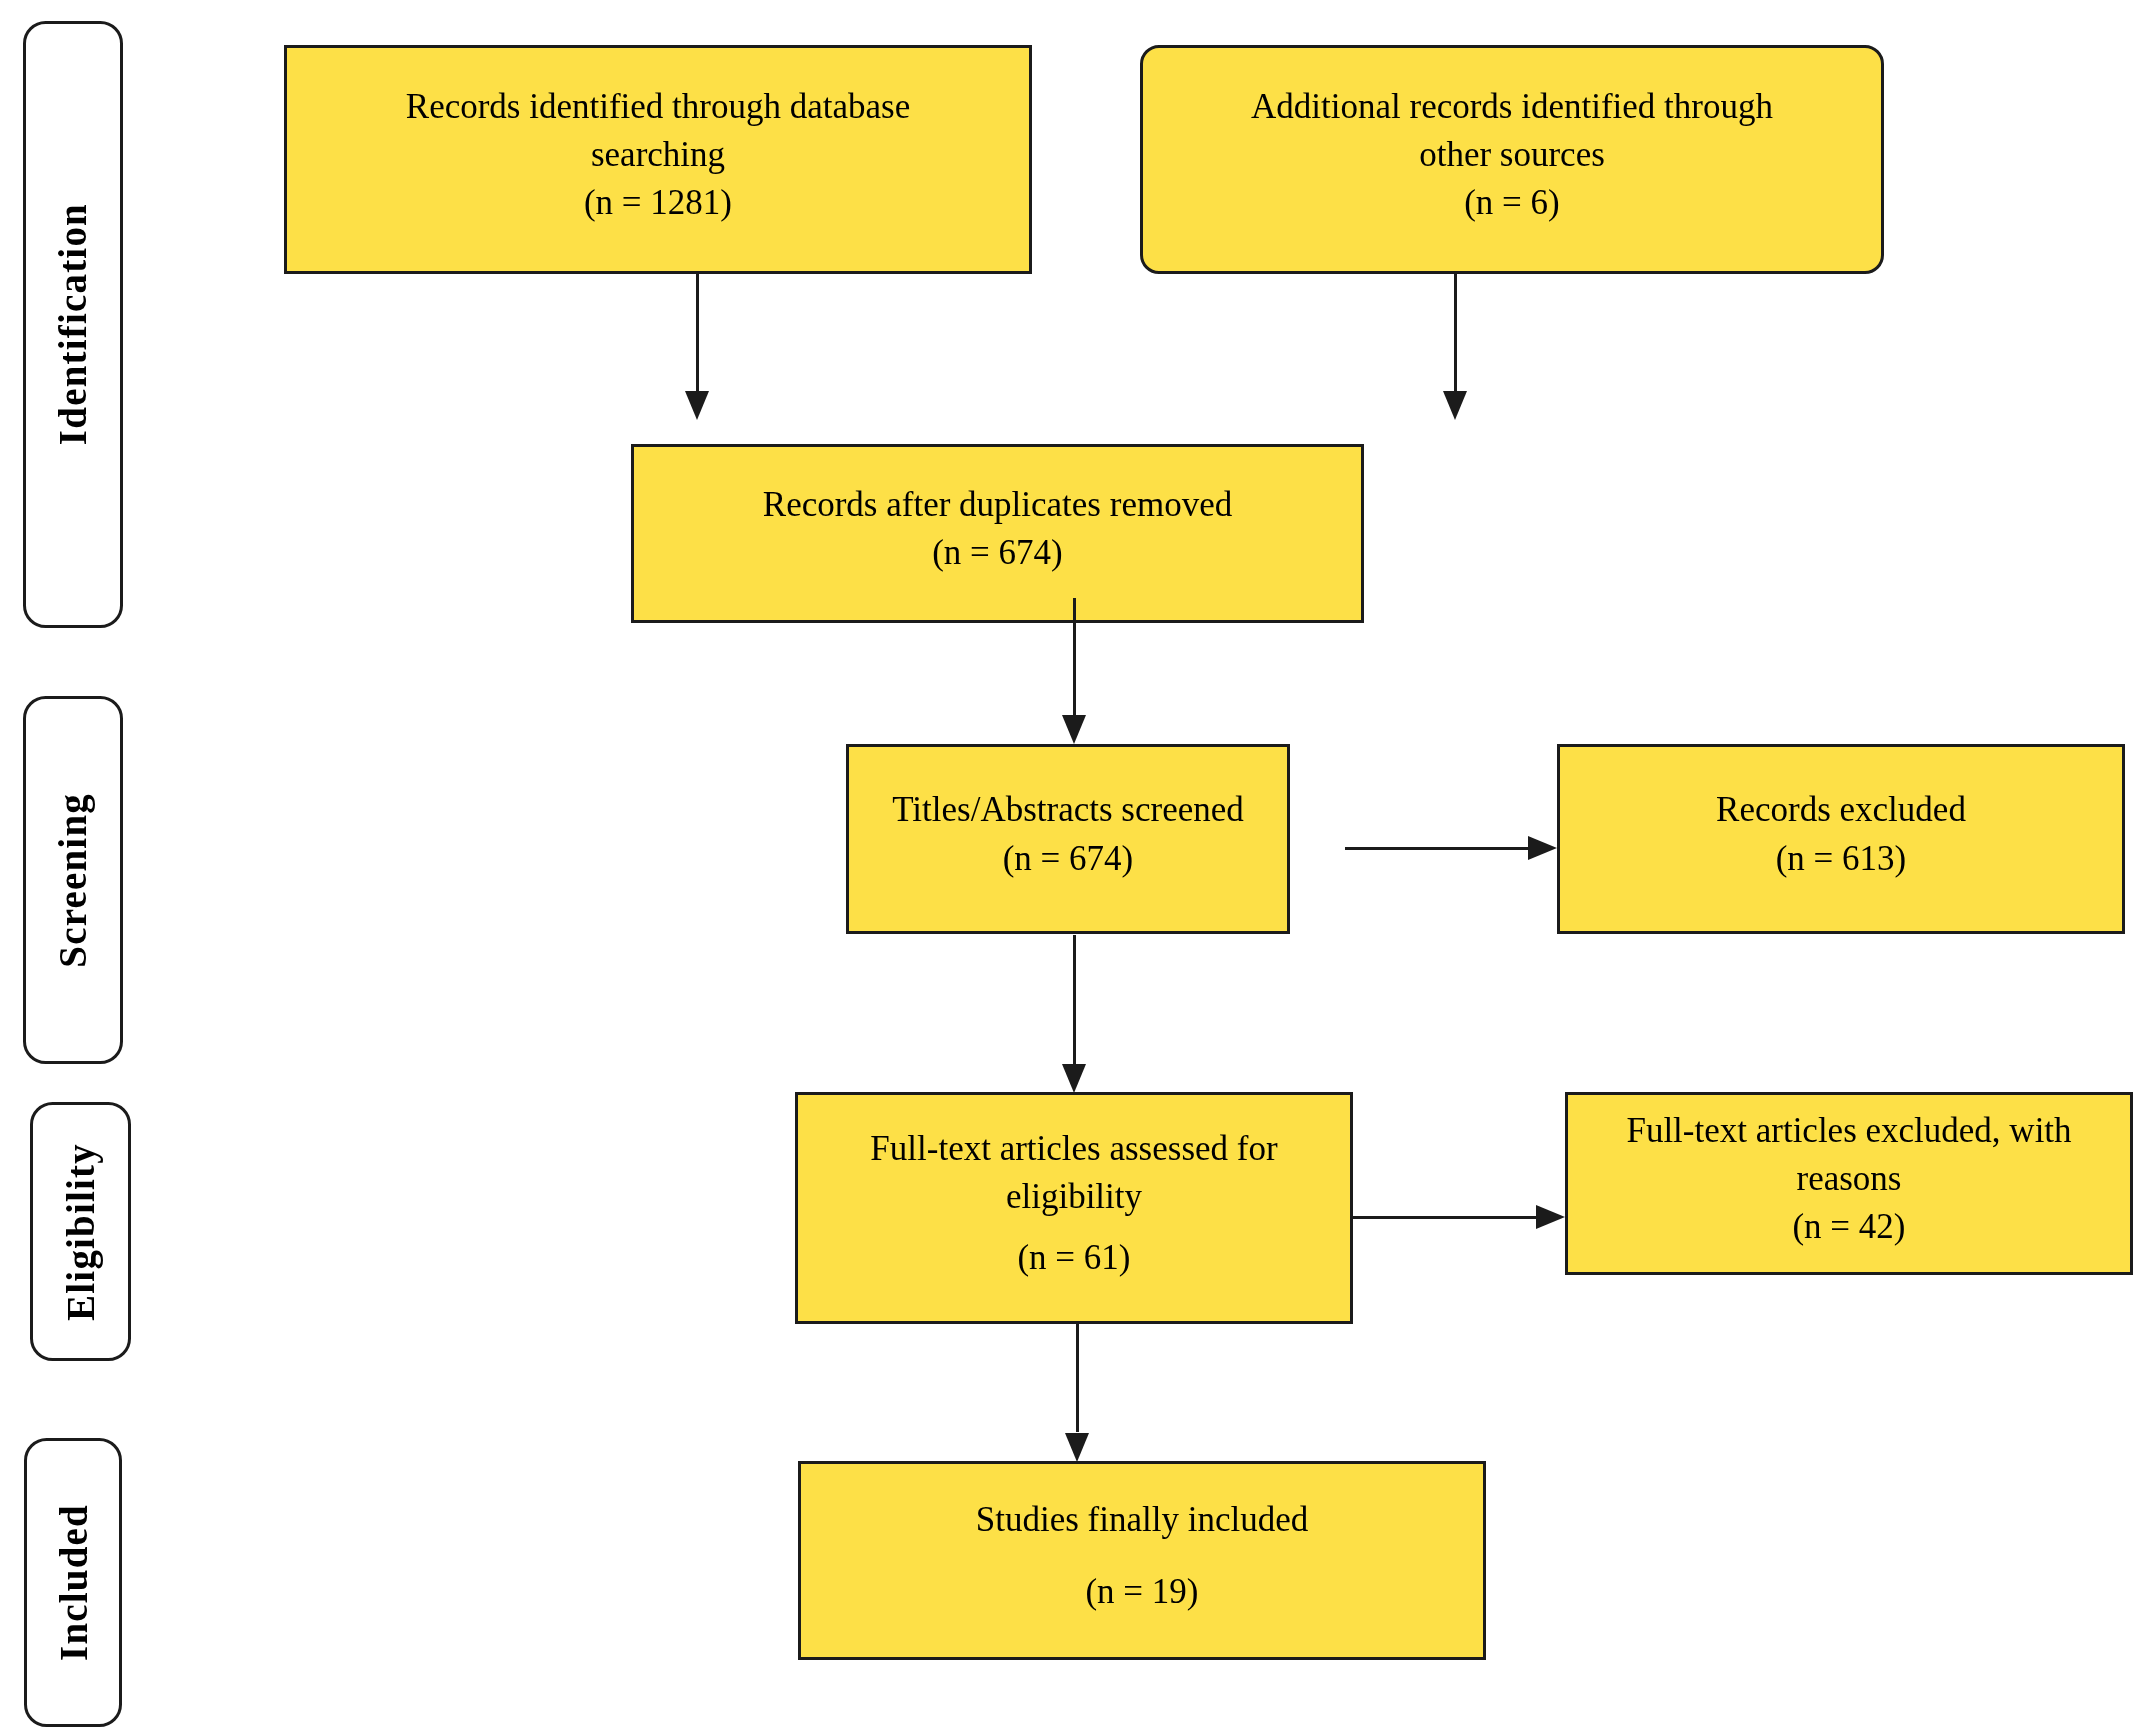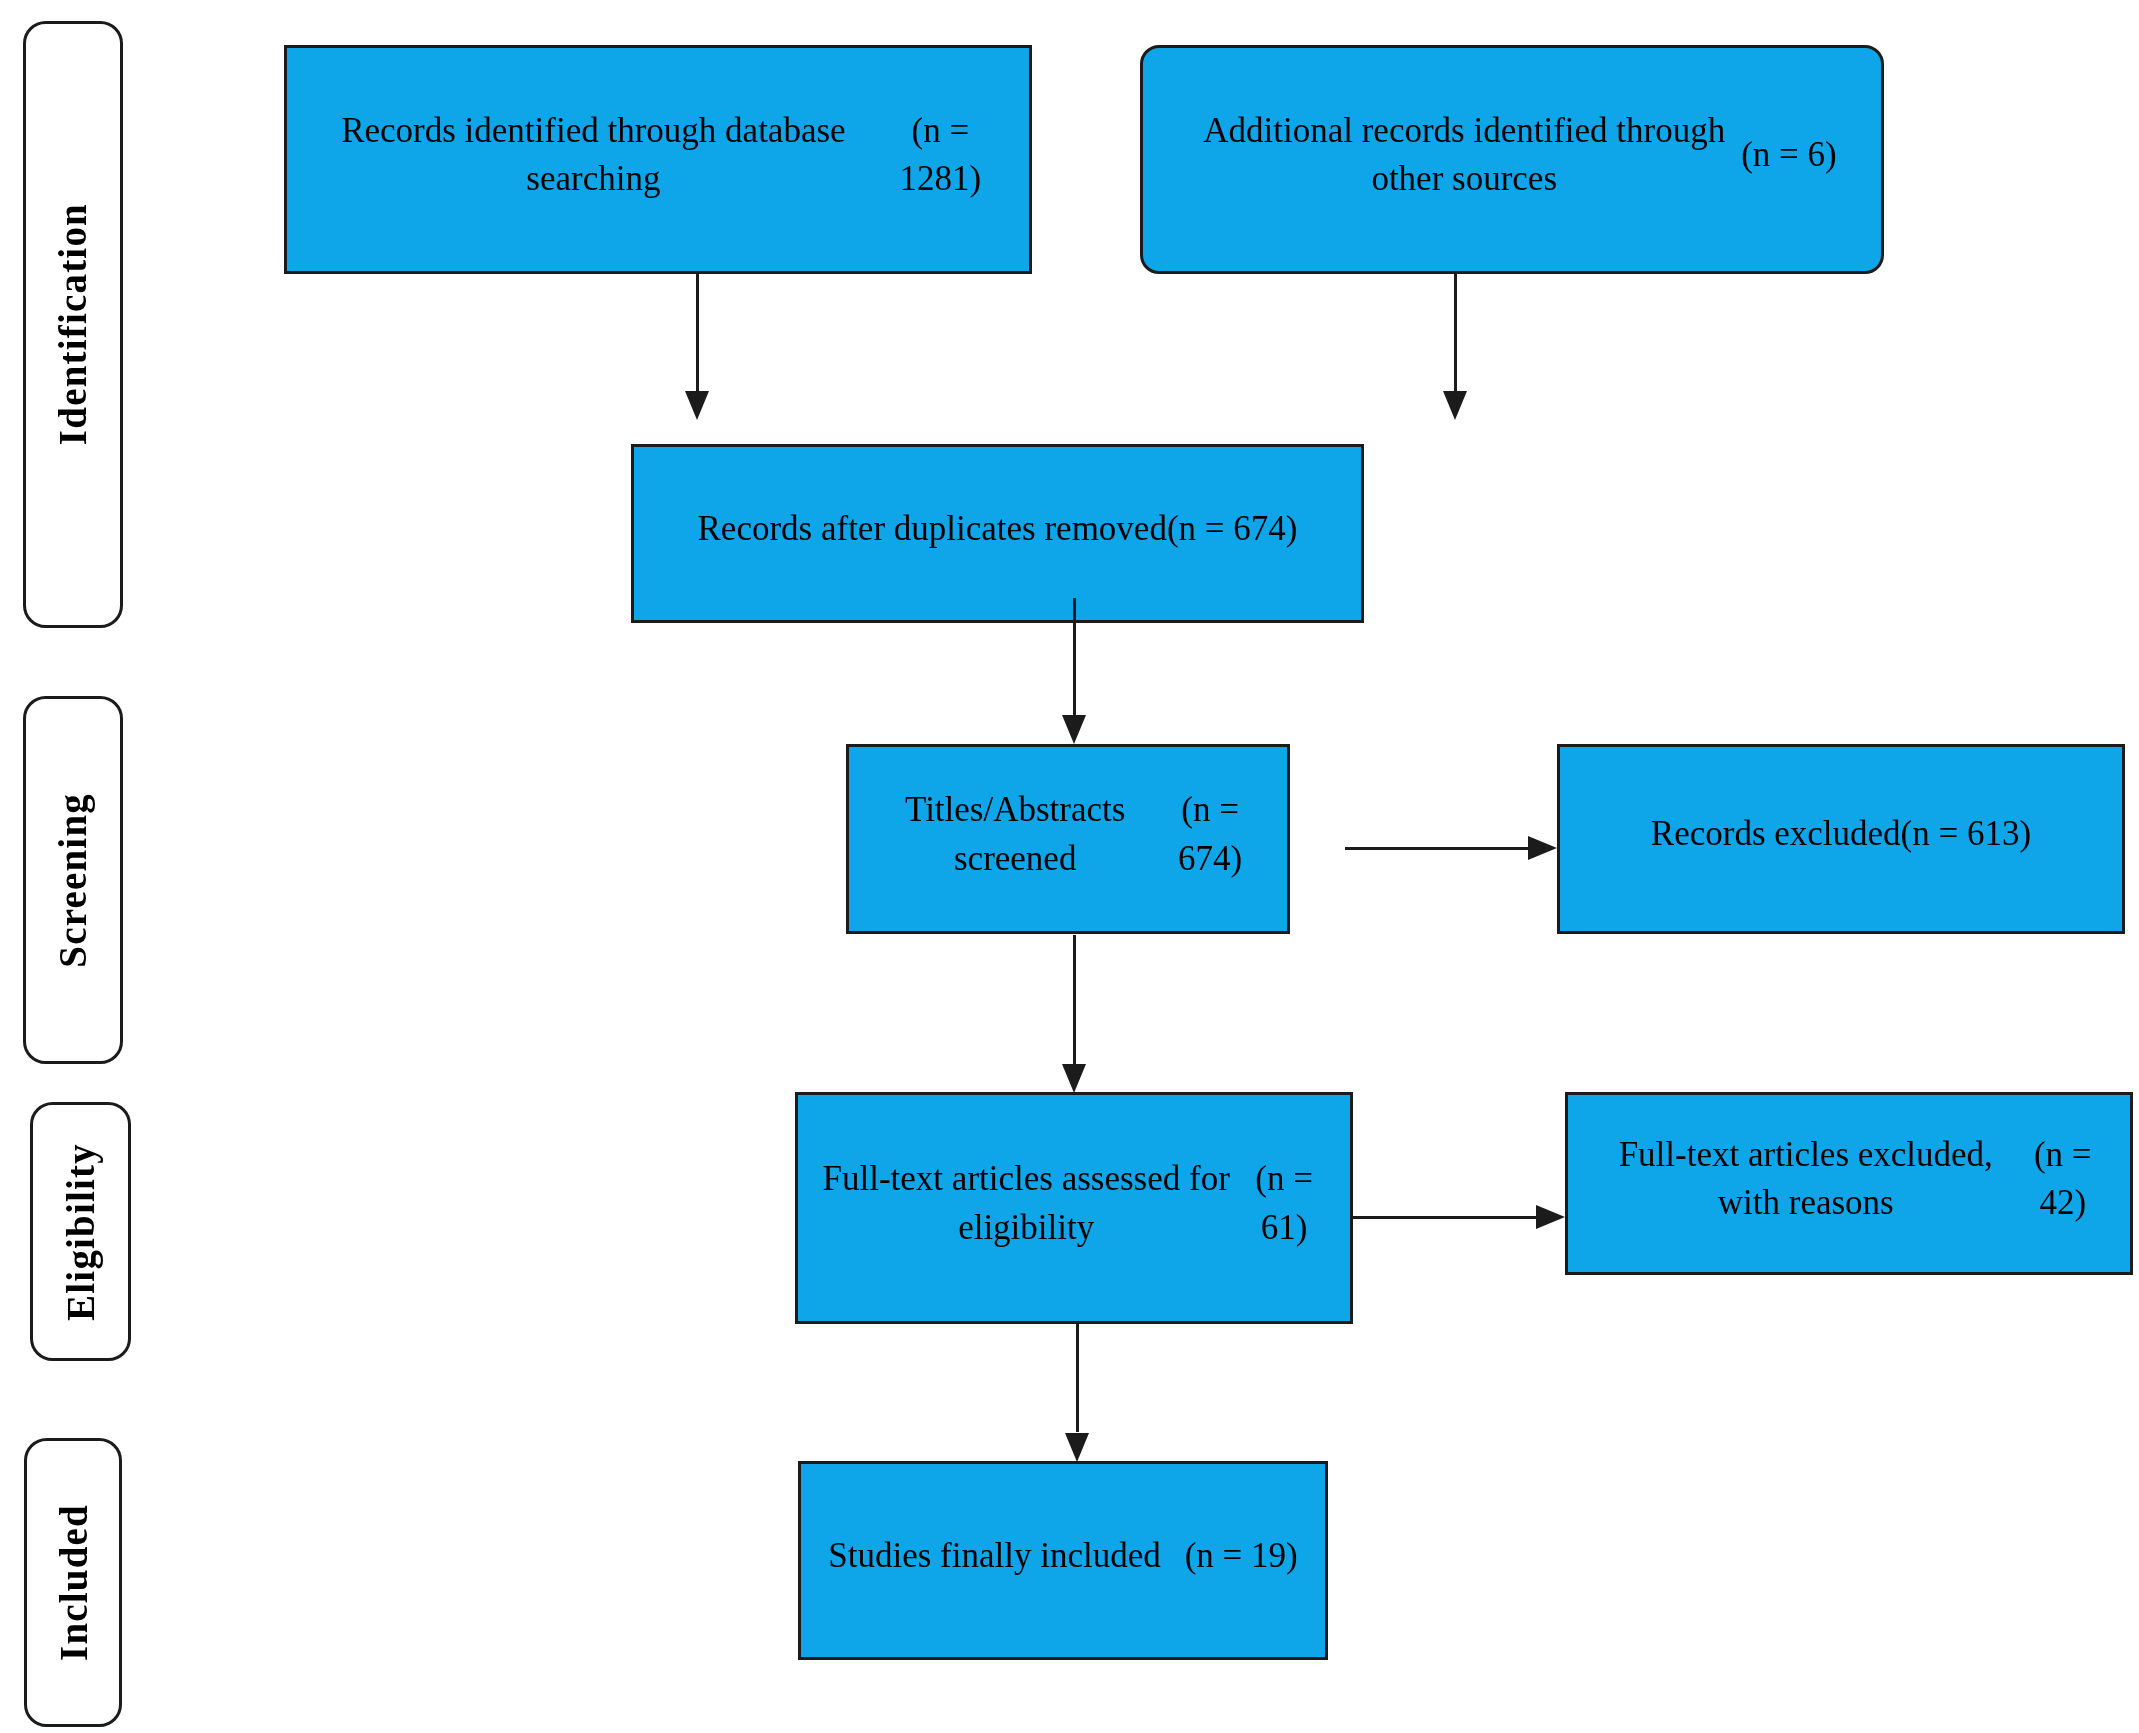--- a/index.html
+++ b/index.html
@@ -15,23 +15,23 @@
     font-family: "Liberation Serif", "DejaVu Serif", serif;
     color: #000000;
     overflow: hidden;
   }
 
   
   .box {
     position: absolute;
     box-sizing: border-box;
     border: 3px solid #1b1b1b;
-    background: #0ea5e9;
+    background: #fde047;
     display: flex;
-    flex-direction: row;
+    flex-direction: column;
     align-items: center;
     justify-content: center;
     padding: 6px 24px 15px 24px;
     text-align: center;
   }
   .box .label,
   .box .n {
     font-size: 35px;
     line-height: 1.38;
     color: #000000;
@@ -141,21 +141,21 @@
   <div class="box w-f" style="left:795px; top:1092px; width:558px; height:232px;gap:12px;">
     <div class="label">Full-text articles assessed for eligibility</div>
     <div class="n">(n = 61)</div>
   </div>
 
   <div class="box w-g" style="left:1565px; top:1092px; width:568px; height:183px;">
     <div class="label">Full-text articles excluded, with reasons</div>
     <div class="n">(n = 42)</div>
   </div>
 
-  <div class="box" style="left:798px; top:1461px; width:530px; height:199px;gap:24px;">
+  <div class="box" style="left:798px; top:1461px; width:688px; height:199px;gap:24px;">
     <div class="label">Studies finally included</div>
     <div class="n">(n = 19)</div>
   </div>
 
   <div class="vline" style="left:696px; top:274px; height:117px;"></div>
   <div class="vhead" style="left:685px; top:391px;"></div>
 
   <div class="vline" style="left:1454px; top:274px; height:117px;"></div>
   <div class="vhead" style="left:1443px; top:391px;"></div>
 

